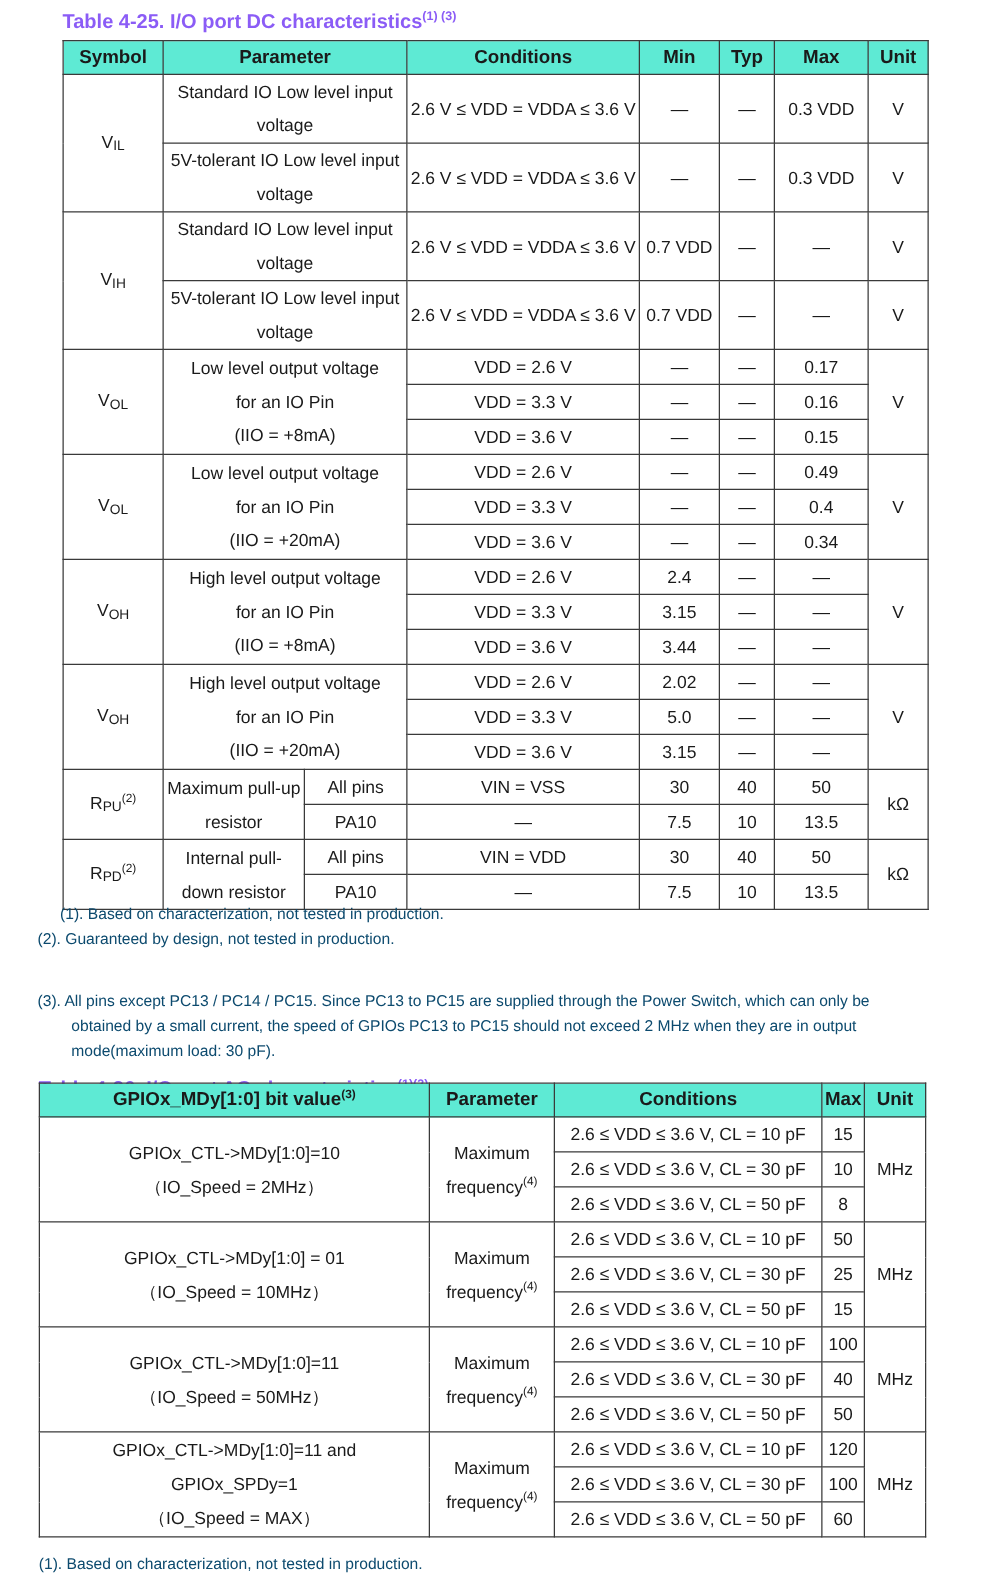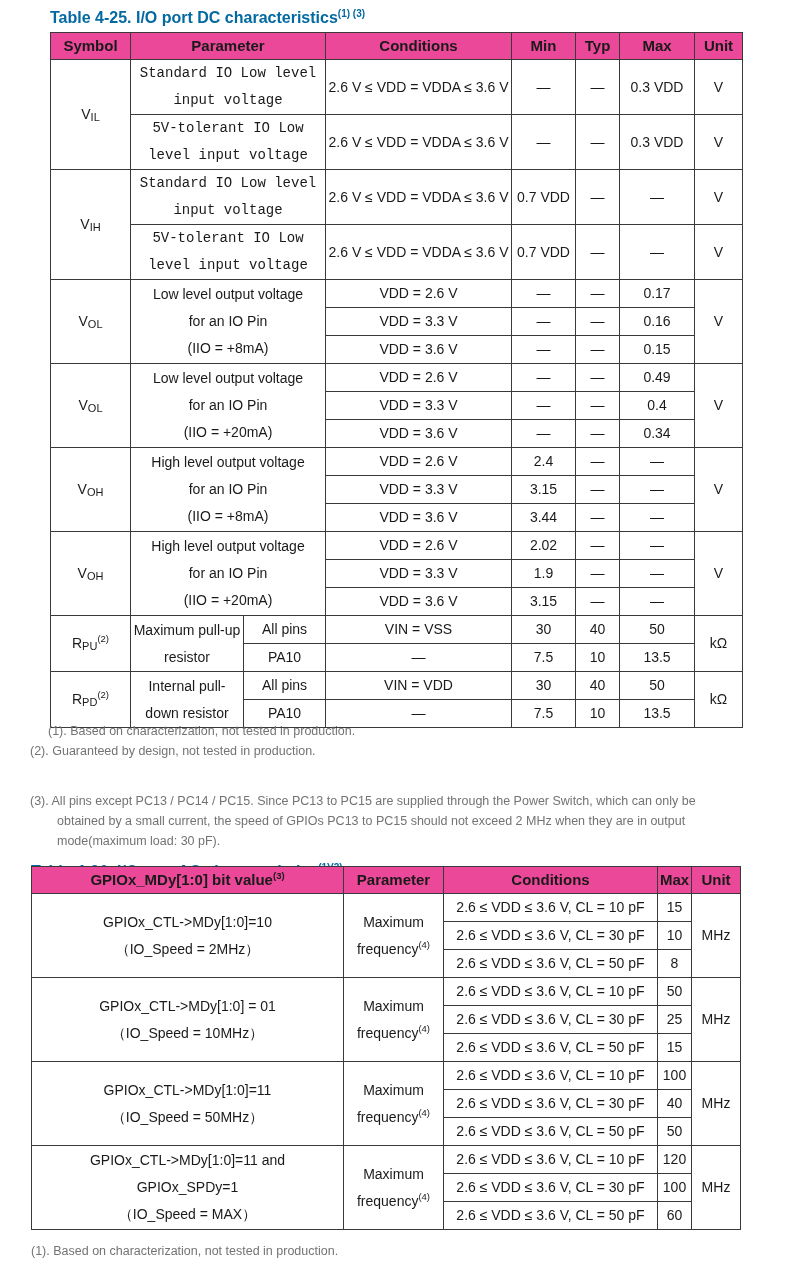--- a/index.html
+++ b/index.html
@@ -1,29 +1,29 @@
 <!DOCTYPE html>
 <html><head>
 <meta charset="utf-8">
 <style>
   html, body { margin:0; padding:0; background:#ffffff; }
   body { width:790px; height:1265px; position:relative; overflow:hidden;
          font-family:"Liberation Sans", sans-serif; color:#1a1a1a; }
-  .title { position:absolute; font-weight:bold; font-size:16px; color:#0369a1; white-space:nowrap; }
+  .title { position:absolute; font-weight:bold; font-size:16px; color:#8b5cf6; white-space:nowrap; }
   .title sup { font-size:10px; font-weight:bold; }
   table { position:absolute; border-collapse:collapse; table-layout:fixed; font-size:14px; }
   td, th { border:1.5px solid #3a3a3a; text-align:center; vertical-align:middle; padding:0 2px; line-height:27px; }
-  th { background:#ec4899; font-weight:bold; font-size:15px; line-height:26px; }
+  th { background:#5eead4; font-weight:bold; font-size:15px; line-height:26px; }
   .sub { font-size:11px; vertical-align:baseline; position:relative; top:2px; }
   .sup { font-size:9.5px; vertical-align:super; line-height:0; }
   .t1 td { height:26px; }
-  .t1 td.tall { height:52px;font-family:Liberation Mono, monospace; }
+  .t1 td.tall { height:52px; }
   .t2 td { height:27px; font-size:14px; }
   .lh { line-height:27px; }
-  .note { position:absolute; font-size:12.5px; color:#737373; line-height:20px; white-space:nowrap; }
+  .note { position:absolute; font-size:12.5px; color:#0c4a6e; line-height:20px; white-space:nowrap; }
   .note.wrap { white-space:normal; }
 </style>
 </head>
 <body>
 
 <div class="title" style="left:50px; top:8px;"><span>Table 4-25. I/O port DC characteristics</span><sup>(1) (3)</sup></div>
 
 <table class="t1" style="left:50px; top:32px; width:692px;">
   <colgroup>
     <col style="width:80px">
@@ -168,21 +168,21 @@
       <div>(IIO = +20mA)</div>
     </td>
     <td>VDD = 2.6 V</td>
     <td>2.02</td>
     <td>—</td>
     <td>—</td>
     <td rowspan="3">V</td>
   </tr>
   <tr>
     <td>VDD = 3.3 V</td>
-    <td>1.9</td>
+    <td>5.0</td>
     <td>—</td>
     <td>—</td>
   </tr>
   <tr>
     <td>VDD = 3.6 V</td>
     <td>3.15</td>
     <td>—</td>
     <td>—</td>
   </tr>
 

